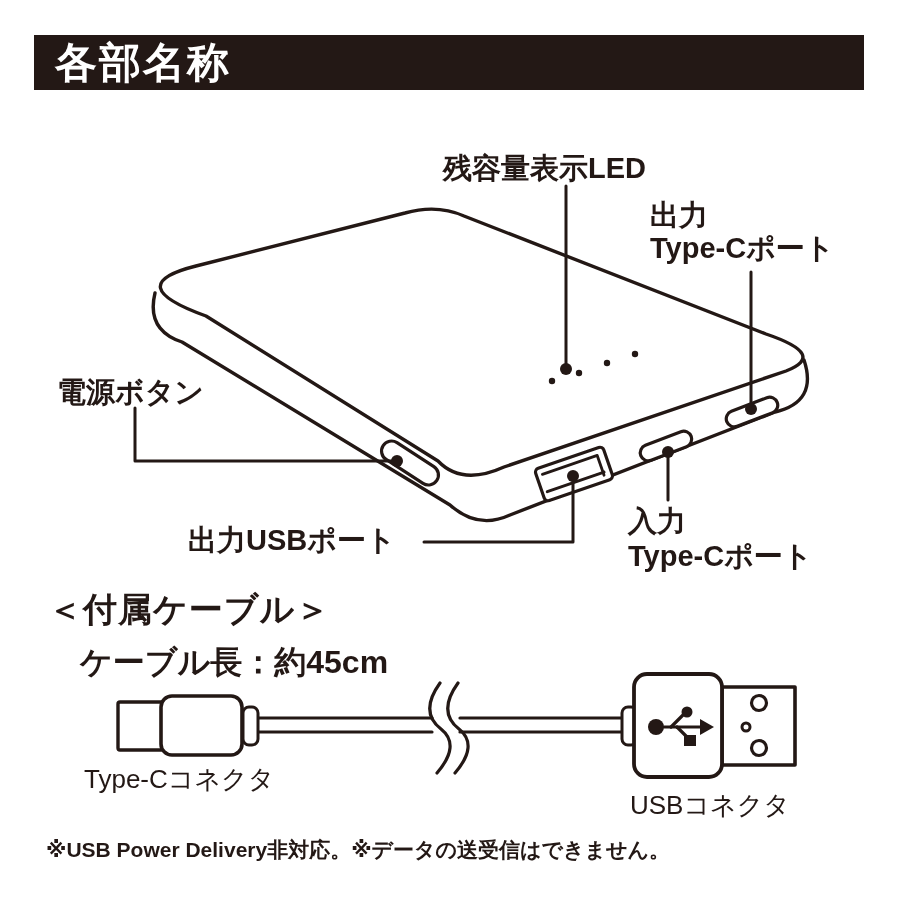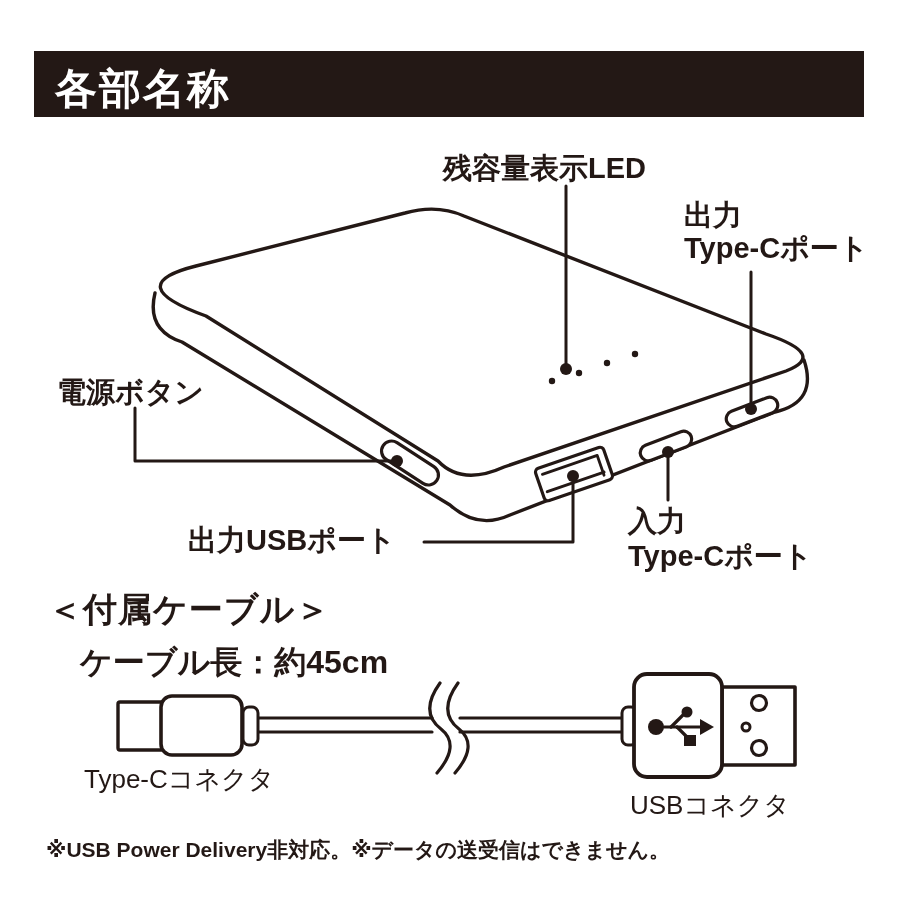--- a/index.html
+++ b/index.html
@@ -3,24 +3,23 @@
 <meta charset="utf-8">
 <style>
   html,body{margin:0;padding:0;background:#fff;}
   .page{
     position:relative;width:900px;height:900px;background:#ffffff;
     font-family:"Liberation Sans","DejaVu Sans",sans-serif;
     color:#231815;overflow:hidden;
   }
   .abs{position:absolute;white-space:nowrap;}
   .header-bar{
-    position:absolute;left:34px;top:35px;width:830px;height:66px;
-    background:#231815;display:flex;align-items:flex-end;padding-left:21px;
+    position:absolute;left:34px;top:35px;width:830px;height:55px;
+    background:#231815;display:flex;align-items:flex-start;padding-left:21px;
     box-sizing:border-box;
-    margin-top:16px;
   }
   .header-title{color:#ffffff;font-size:42px;font-weight:700;letter-spacing:2px;}
   .section-heading{font-size:34px;font-weight:700;letter-spacing:1px;}
   .part-label{font-size:29px;font-weight:700;line-height:33px;}
   .cable-length{font-size:32px;font-weight:600;}
   .connector-label{font-size:26px;font-weight:500;}
   .footnote{font-size:21px;font-weight:600;letter-spacing:0px;text-align:right;}
   svg{position:absolute;left:0;top:0;}
   svg *{vector-effect:none;}
 </style>
@@ -129,21 +128,21 @@
     </g>
   </svg>
 
   <div class="header-bar">
     <span class="header-title">各部名称</span>
   </div>
 
 
   <div class="abs part-label" style="left:443px;top:152px;">残容量表示LED</div>
 
-  <div class="abs part-label" style="left:684px;top:199px;">
+  <div class="abs part-label" style="left:650px;top:199px;">
     <div>出力</div>
     <div>Type-Cポート</div>
   </div>
 
   <div class="abs part-label" style="left:57px;top:376px;">電源ボタン</div>
 
   <div class="abs part-label" style="left:188px;top:524px;">出力USBポート</div>
 
   <div class="abs part-label" style="left:628px;top:504px;line-height:35px;">
     <div>入力</div>

